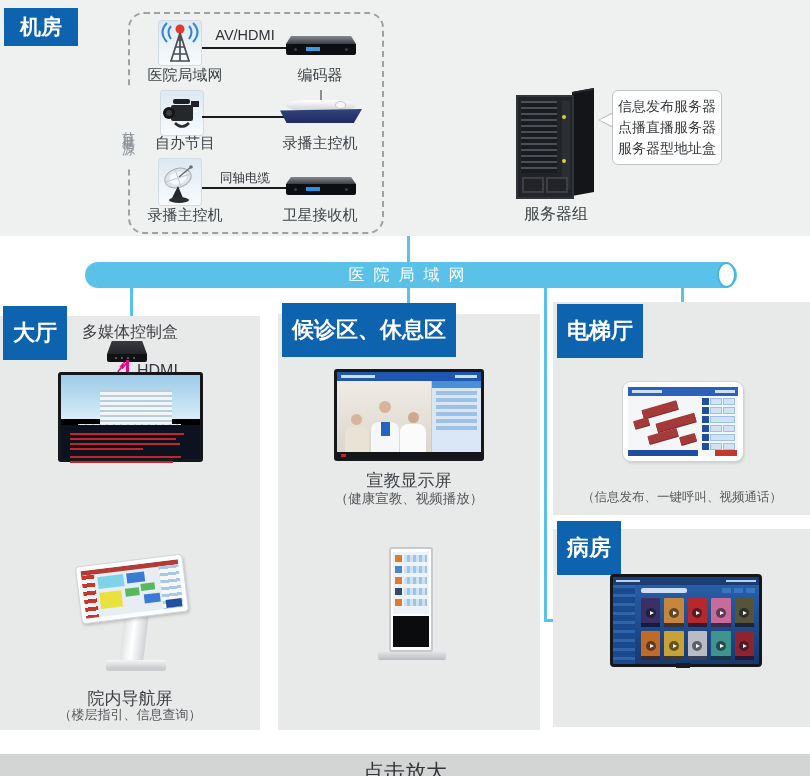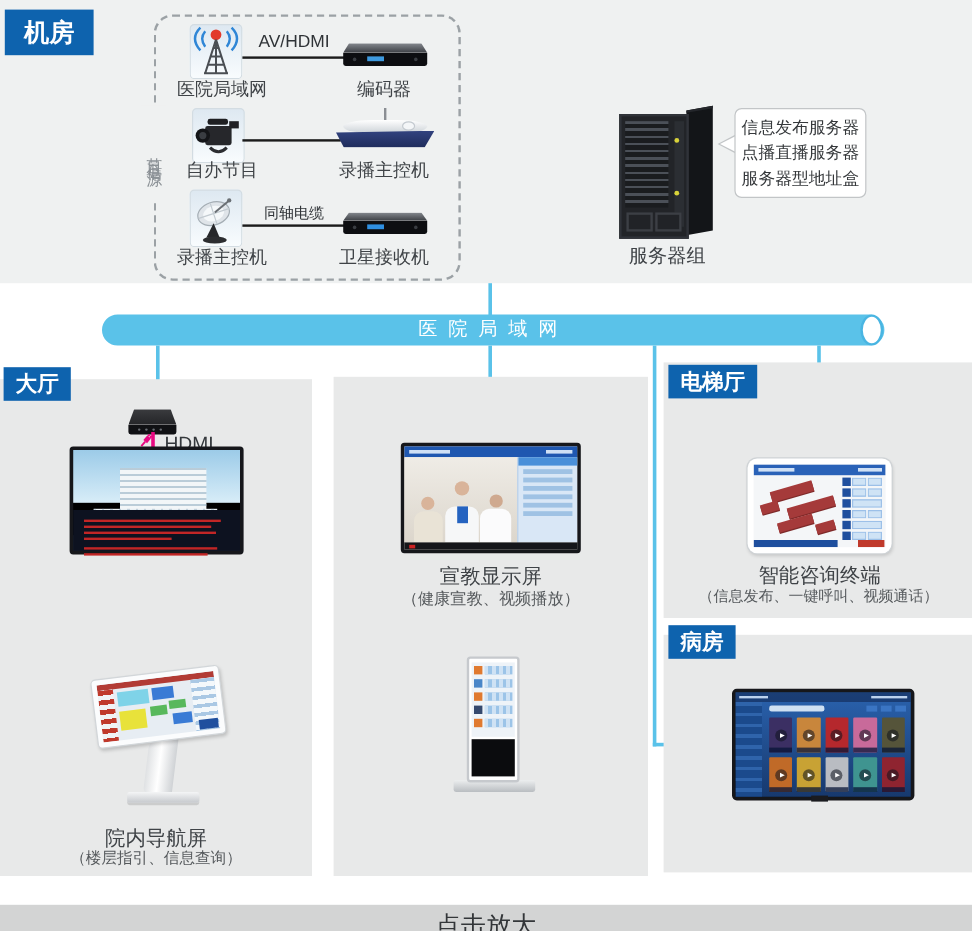--- a/index.html
+++ b/index.html
@@ -7,21 +7,21 @@
     position:relative;width:810px;height:776px;overflow:hidden;background:#ffffff;
     font-family:"Liberation Sans","DejaVu Sans",sans-serif;color:#3f4347;
   }
   .abs{position:absolute;}
   .lbl{position:absolute;text-align:center;color:#3f4347;line-height:1.25;}
 
   
   .machine-room{position:absolute;left:0;top:0;width:810px;height:236px;background:#eff1f1;}
   .badge{position:absolute;background:#0e63ae;color:#fff;font-weight:bold;white-space:nowrap;}
   .badge-room{left:4px;top:8px;font-size:21px;padding:5px 16px;}
-  .badge-sec{font-size:18px;padding:2px 10px;}
+  .badge-sec{font-size:22px;padding:12px 10px;}
 
   .dashed-box{position:absolute;left:128px;top:12px;width:252px;height:218px;
     border:2px dashed #9ba1a5;border-radius:16px;}
   .vtext{position:absolute;left:117px;top:88px;width:22px;height:80px;
     writing-mode:vertical-rl;text-align:center;letter-spacing:3px;
     font-size:13px;color:#8b9196;background:#eff1f1;line-height:22px;}
 
   .src-icon{position:absolute;width:44px;height:46px;border-radius:4px;
     background:linear-gradient(180deg,#dde8f1,#f9fcfe);box-shadow:0 0 0 1px #d3dce2 inset;}
   .hline{position:absolute;height:2px;background:#1b1b1b;}
@@ -277,20 +277,21 @@
   <div class="pipe-cap"></div>
   <div class="conn" style="left:130px;top:288px;width:3px;height:29px;"></div>
   <div class="conn" style="left:407px;top:288px;width:3px;height:27px;"></div>
   <div class="conn" style="left:681px;top:288px;width:3px;height:15px;"></div>
   <div class="conn" style="left:544px;top:288px;width:3px;height:334px;"></div>
   <div class="conn" style="left:544px;top:619px;width:18px;height:3px;"></div>
 
   <div class="panel" style="left:0;top:316px;width:260px;height:414px;"></div>
   <div class="badge badge-sec" style="left:3px;top:306px;">大厅</div>
 
+  <div class="lbl" style="left:45px;top:322px;width:170px;font-size:16px;">多媒体控制盒</div>
   <div class="stb">
     <div class="stb-top"></div>
     <div class="stb-front">
         <i style="left:8px;"></i>
         <i style="left:14px;"></i>
         <i style="left:20px;"></i>
         <i style="left:26px;"></i>
       </div>
   </div>
   <div class="hdmi-line"></div>
@@ -339,20 +340,21 @@
         <i class="k1-b" style="left:60px;top:31px;width:16px;height:9px;background:#3a7bd5;"></i>
         <div class="k1-right"></div>
         <i class="k1-b" style="right:1px;bottom:1px;width:16px;height:8px;background:#1f4f9e;"></i>
       </div>
     </div>
   </div>
   <div class="lbl" style="left:15px;top:707px;width:230px;font-size:13px;color:#55595c;">（楼层指引、信息查询）</div>
   <div class="lbl" style="left:30px;top:688px;width:200px;font-size:17px;">院内导航屏</div>
 
   <div class="panel" style="left:278px;top:314px;width:262px;height:416px;"></div>
+  <div class="badge badge-sec" style="left:282px;top:303px;">候诊区、休息区</div>
 
   <div class="tv" style="left:334px;top:369px;width:144px;height:86px;">
     <div style="position:absolute;inset:0;background:#f3f1ec;"></div>
     <div class="tv2-hdr">
         <i style="left:4px;width:34px;"></i>
         <i style="right:4px;width:22px;"></i>
       </div>
     <div class="tv2-photo">
       <div class="person" style="left:8%;width:24px;">
           <div class="p-head"></div>
@@ -457,21 +459,20 @@
         <div class="tab-frow">
             <i class="tab-fsq"></i>
             <i class="tab-fch"></i>
             <i class="tab-fch"></i>
           </div>
       </div>
       <div class="tab-bot"></div>
         <div class="tab-logo"></div>
     </div>
   </div>
-  <div class="lbl" style="left:583px;top:469px;width:200px;font-size:17px;">智能咨询终端</div>
   <div class="lbl" style="left:557px;top:490px;width:250px;font-size:12.5px;color:#55595c;">（信息发布、一键呼叫、视频通话）</div>
 
   <div class="panel" style="left:553px;top:529px;width:257px;height:198px;"></div>
   <div class="badge badge-sec" style="left:557px;top:521px;">病房</div>
 
   <div class="tv" style="left:610px;top:574px;width:146px;height:87px;border-radius:4px;">
     <div class="tv3-scr">
       <div class="tv3-top">
           <i style="left:3px;width:24px;"></i>
           <i style="right:3px;width:30px;"></i>

